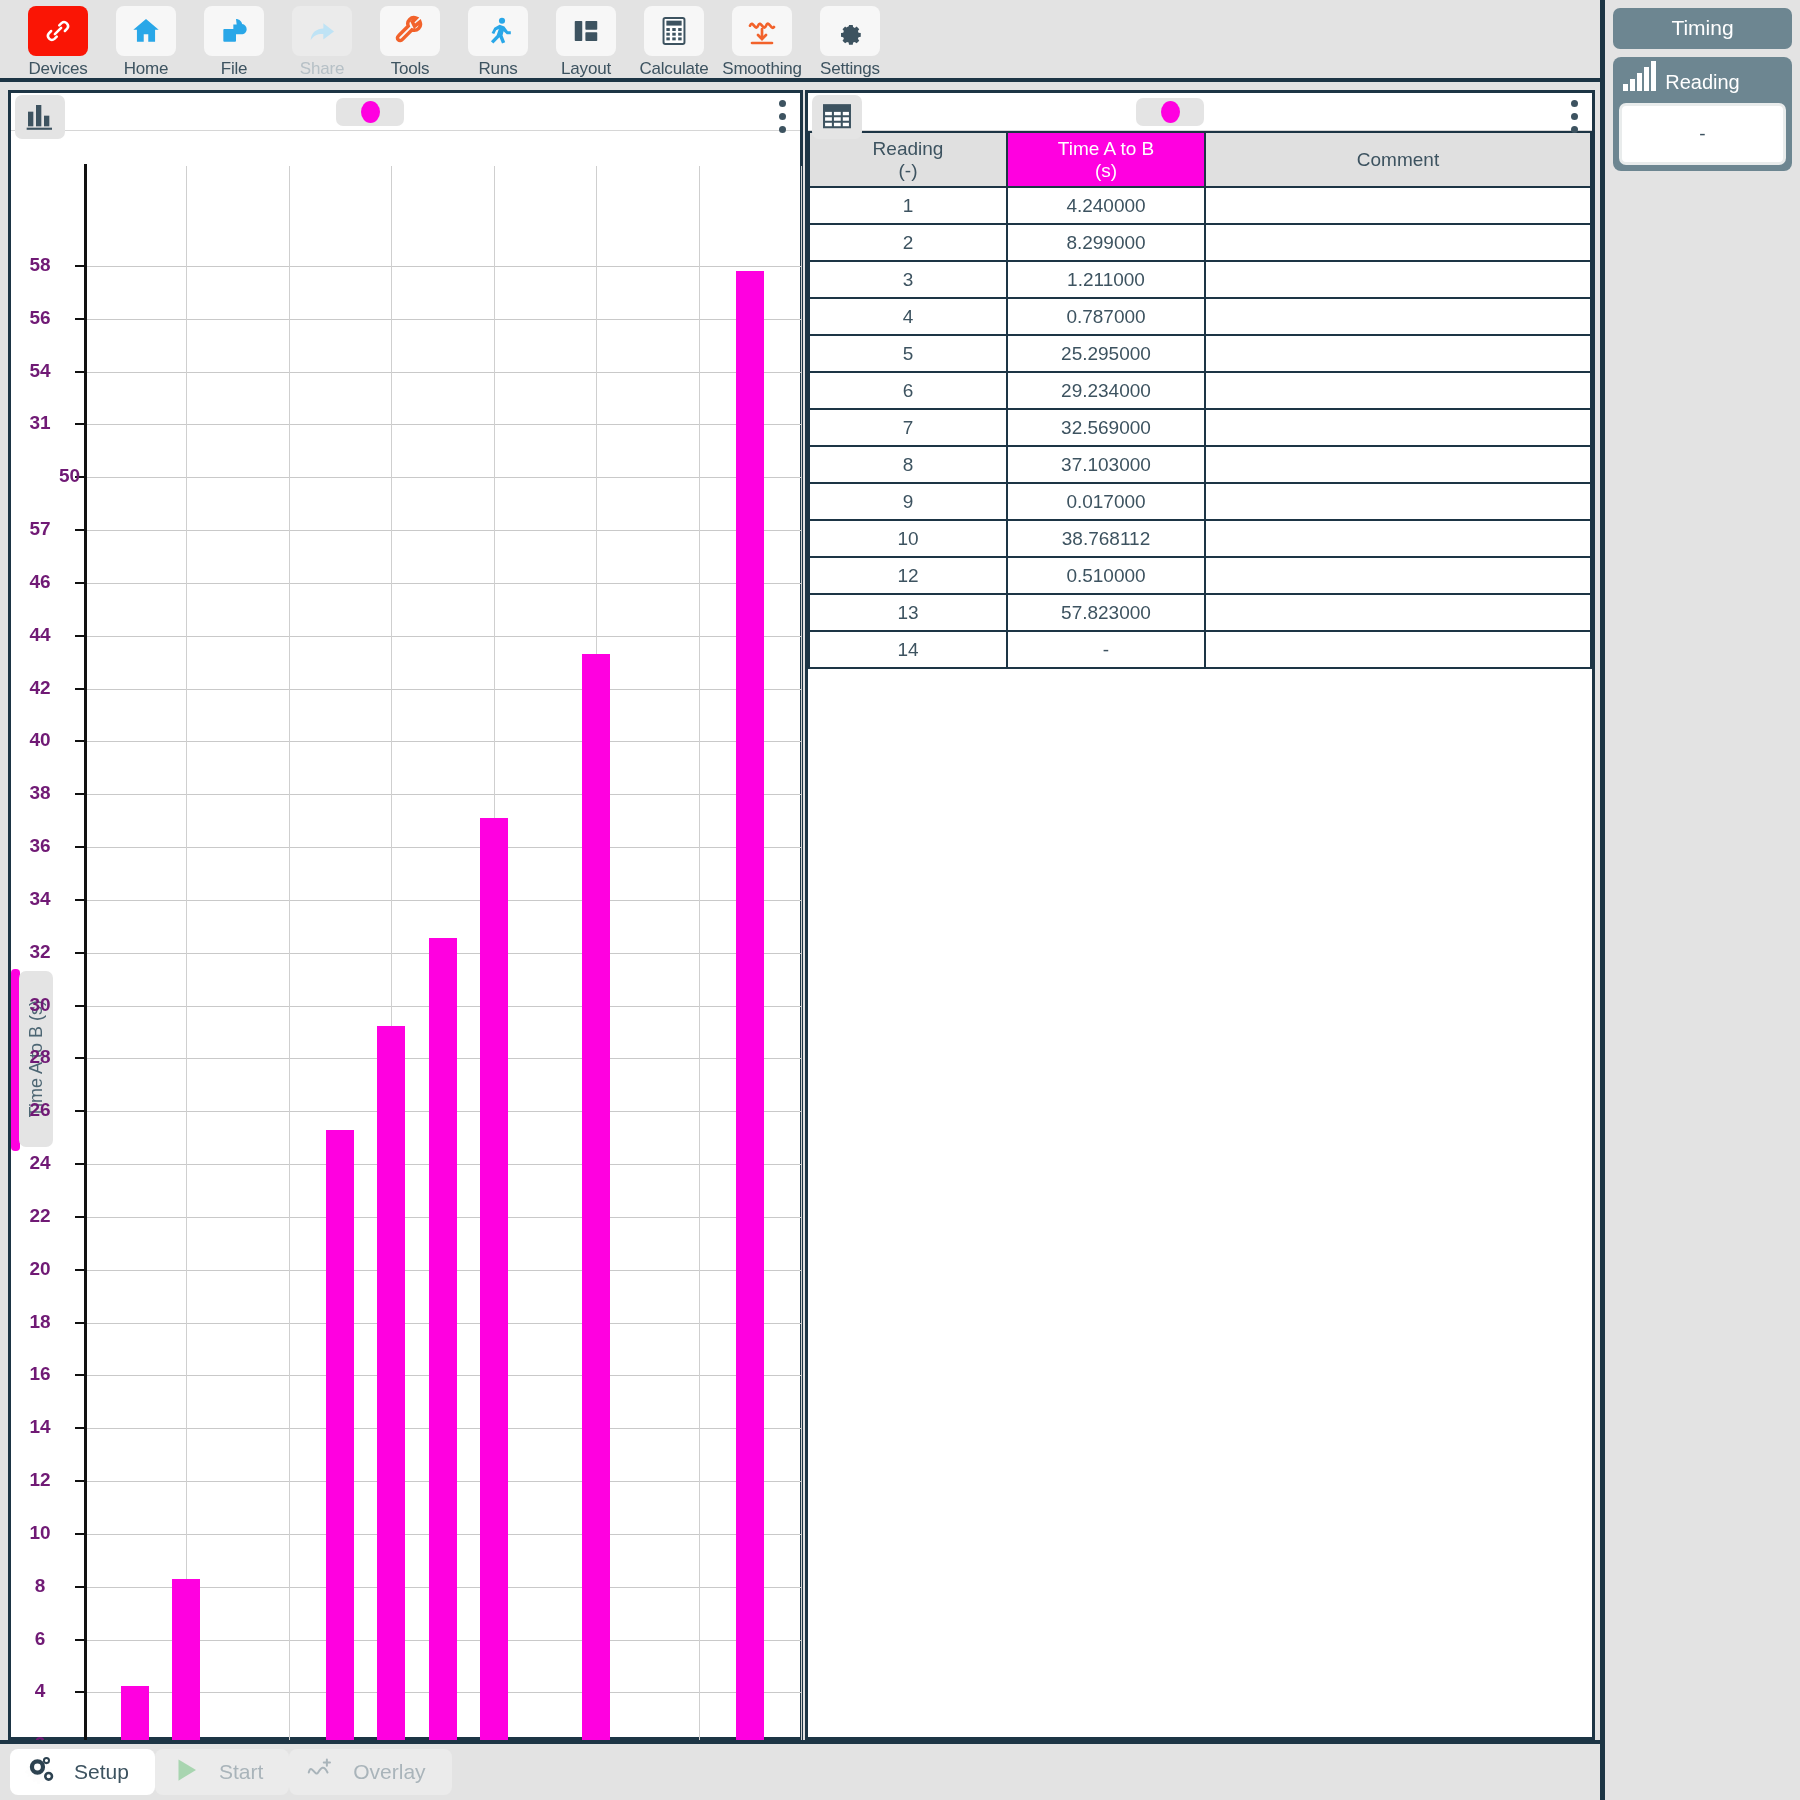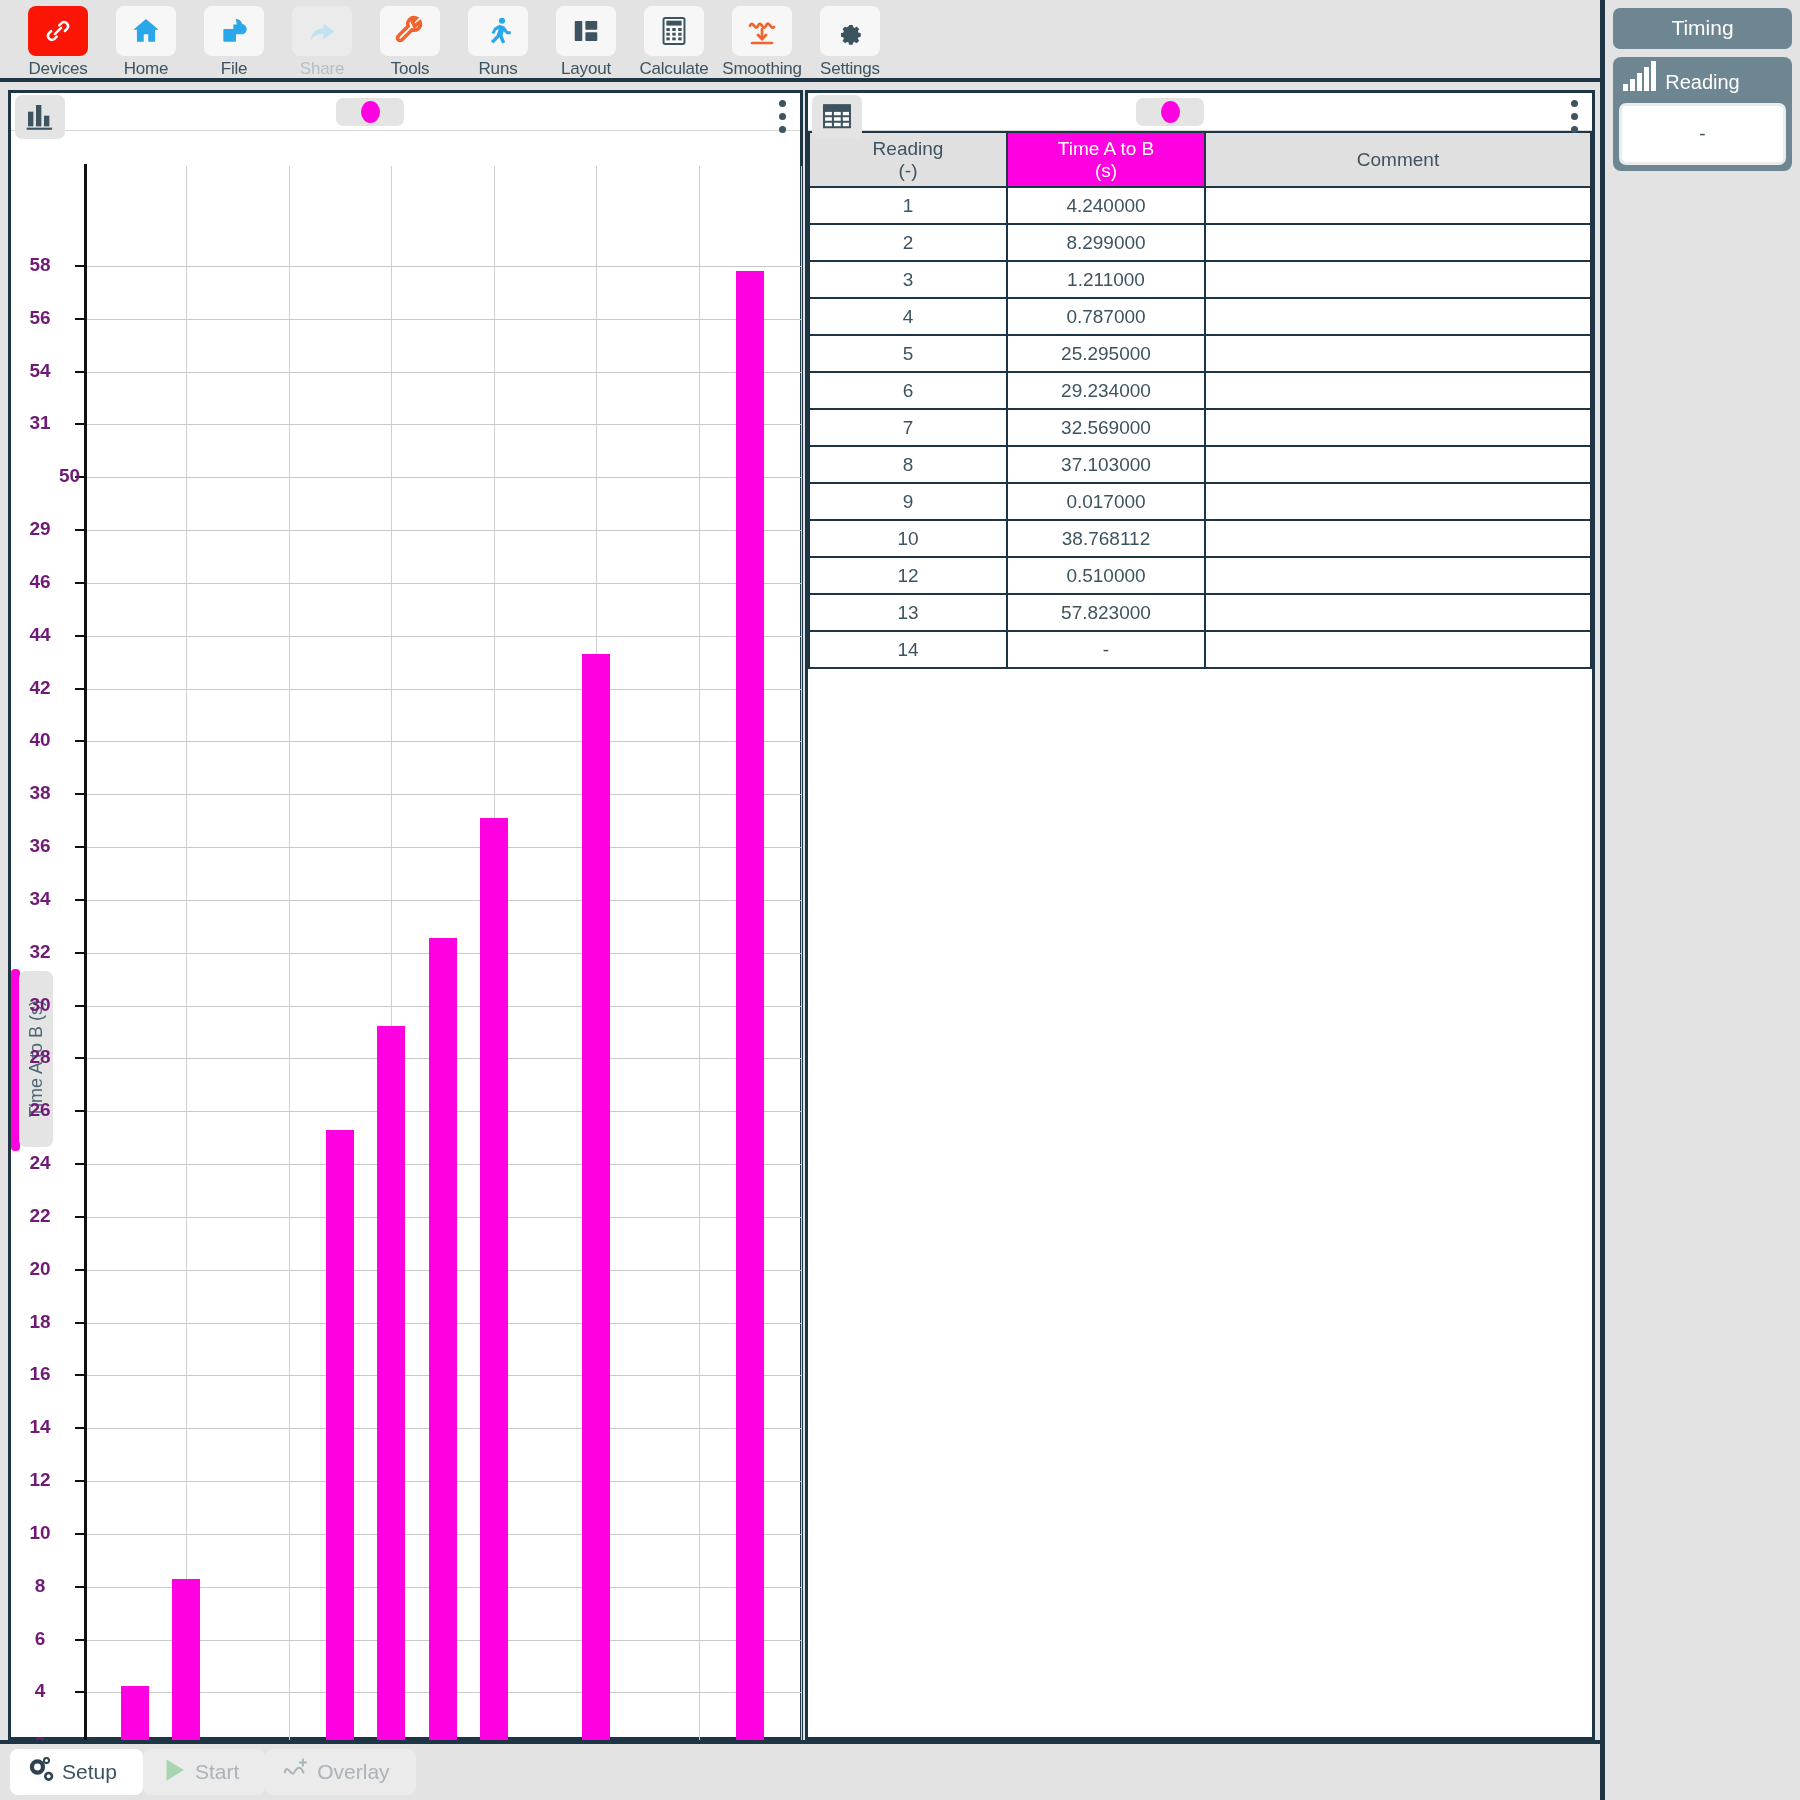--- a/index.html
+++ b/index.html
@@ -207,21 +207,21 @@
   
   #bottombar {
     position: absolute; left: 0; bottom: 0;
     width: 1600px; height: 60px;
     background: #e3e3e3;
     border-top: 4px solid #1d3545;
     display: flex; align-items: center; padding-left: 10px; gap: 0;
   }
   .bb-btn {
     height: 46px; border-radius: 8px;
-    display: flex; align-items: center; gap: 4px;
+    display: flex; align-items: center; gap: 16px;
     padding: 0 26px 0 14px;
     font-size: 21px; color: #3d5360;
     cursor: pointer;
   }
   .bb-btn.on { background: #fff; }
   .bb-btn.off { background: #ebebeb; color: #a9b4ba; }
 </style>
 </head>
 <body>
 
@@ -450,21 +450,21 @@
         <div class="ylab" style="top: 651.276px; left: 0px; right: auto; width: 58px;">38</div>
         <div class="ytick" style="top: 609.448px;"></div>
         <div class="ylab" style="top: 598.448px; left: 0px; right: auto; width: 58px;">40</div>
         <div class="ytick" style="top: 556.621px;"></div>
         <div class="ylab" style="top: 545.621px; left: 0px; right: auto; width: 58px;">42</div>
         <div class="ytick" style="top: 503.793px;"></div>
         <div class="ylab" style="top: 492.793px; left: 0px; right: auto; width: 58px;">44</div>
         <div class="ytick" style="top: 450.966px;"></div>
         <div class="ylab" style="top: 439.966px; left: 0px; right: auto; width: 58px;">46</div>
         <div class="ytick" style="top: 398.138px;"></div>
-        <div class="ylab" style="top: 387.138px; left: 0px; right: auto; width: 58px;">29</div>
+        <div class="ylab" style="top: 387.138px; left: 0px; right: auto; width: 58px;">57</div>
         <div class="ytick" style="top: 345.31px;"></div>
         <div class="ylab" style="top: 334.31px; left: 0px; right: auto; width: 58px; padding-left: 48px;">50</div>
         <div class="ytick" style="top: 292.483px;"></div>
         <div class="ylab" style="top: 281.483px; left: 0px; right: auto; width: 58px;">31</div>
         <div class="ytick" style="top: 239.655px;"></div>
         <div class="ylab" style="top: 228.655px; left: 0px; right: auto; width: 58px;">54</div>
         <div class="ytick" style="top: 186.828px;"></div>
         <div class="ylab" style="top: 175.828px; left: 0px; right: auto; width: 58px;">56</div>
         <div class="ytick" style="top: 134px;"></div>
         <div class="ylab" style="top: 123px; left: 0px; right: auto; width: 58px;">58</div>

